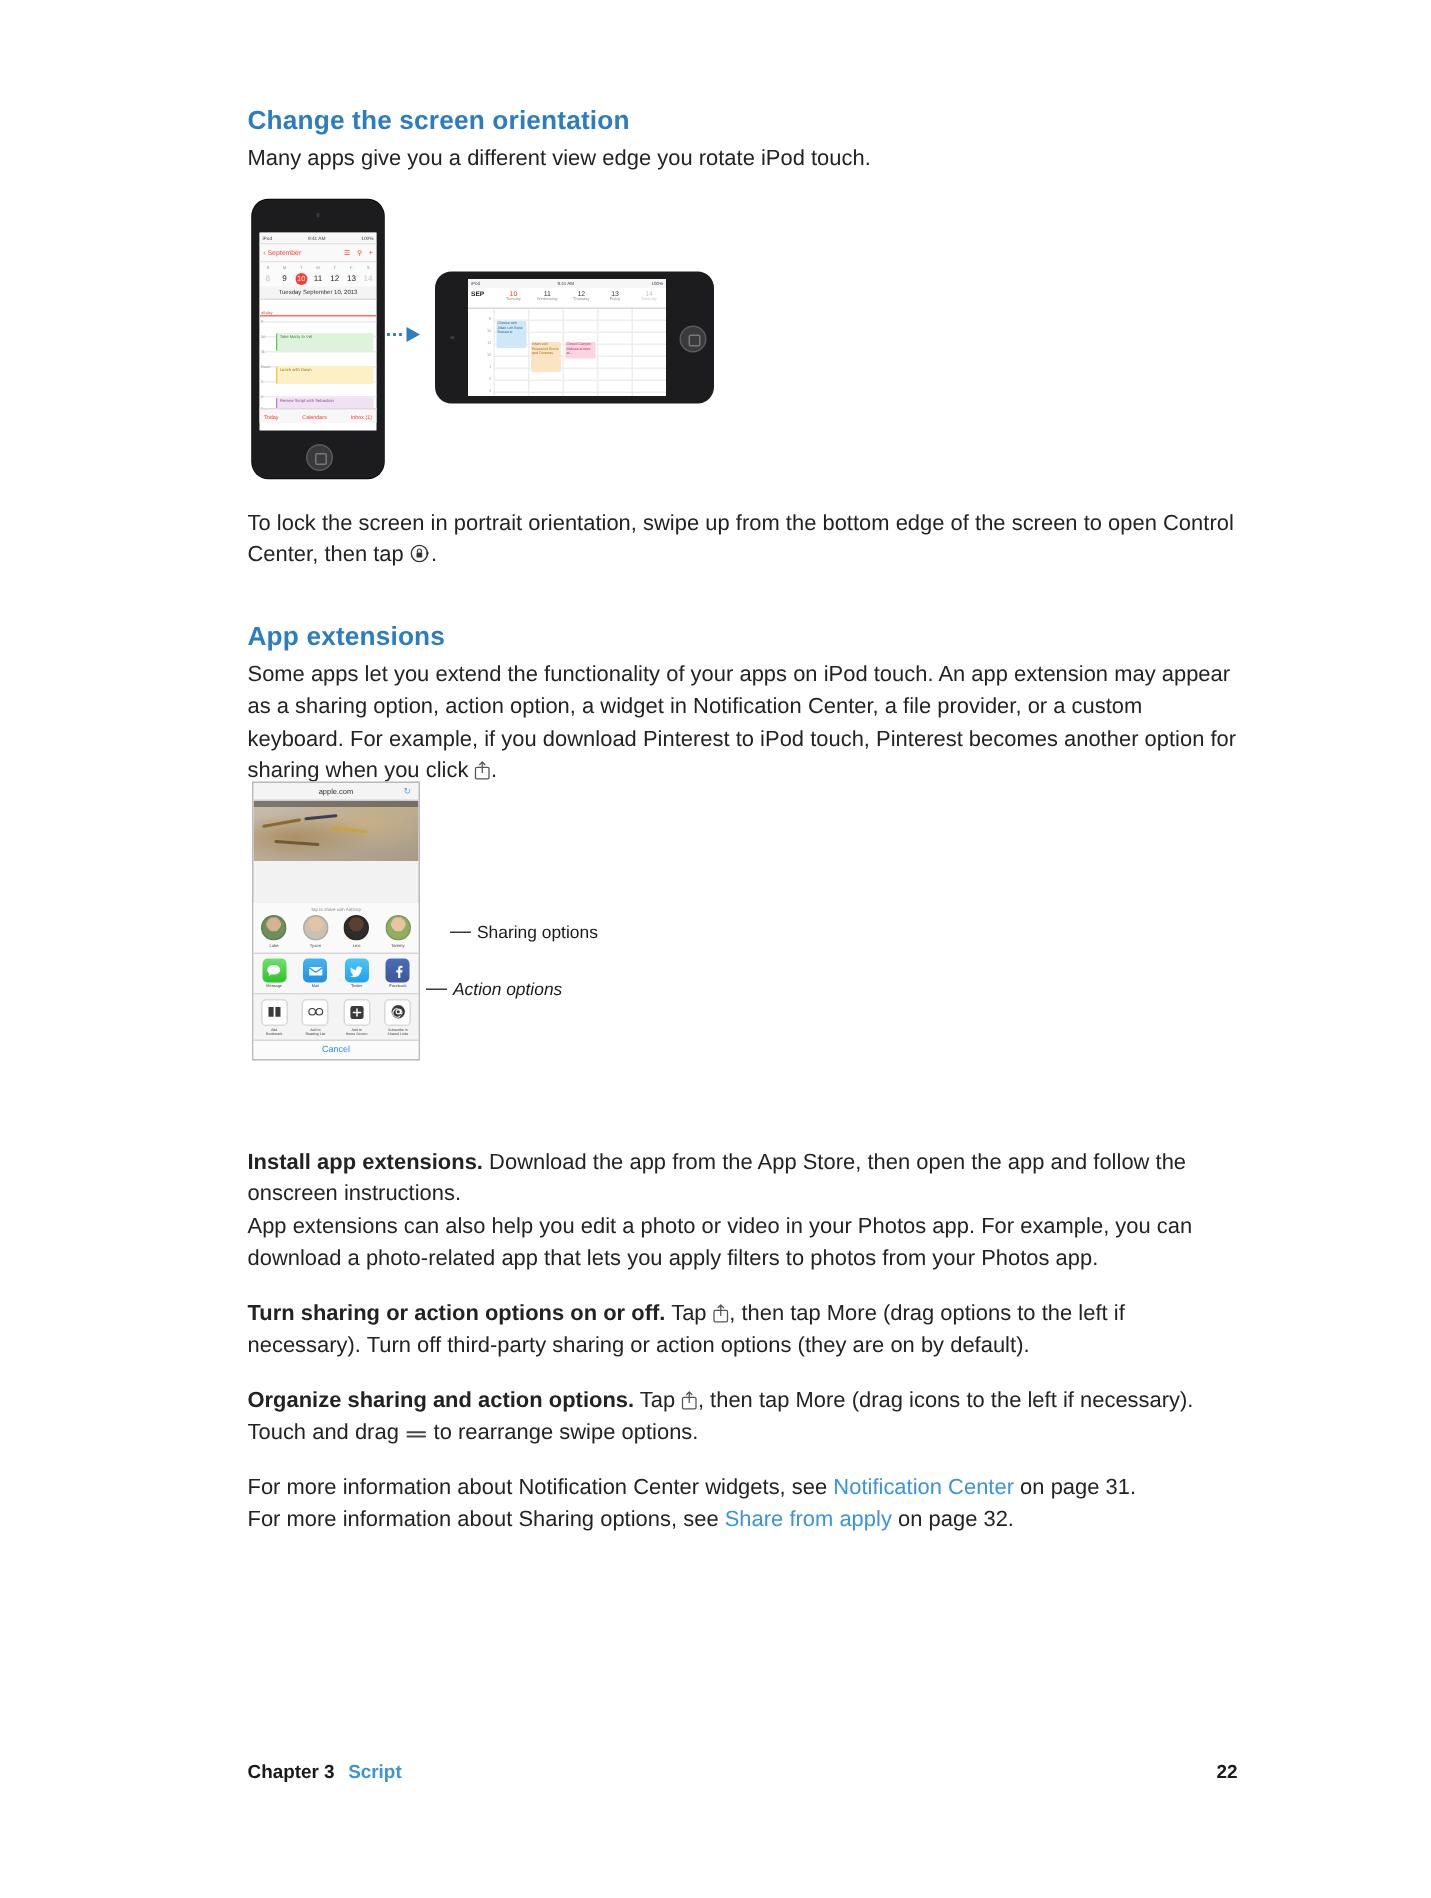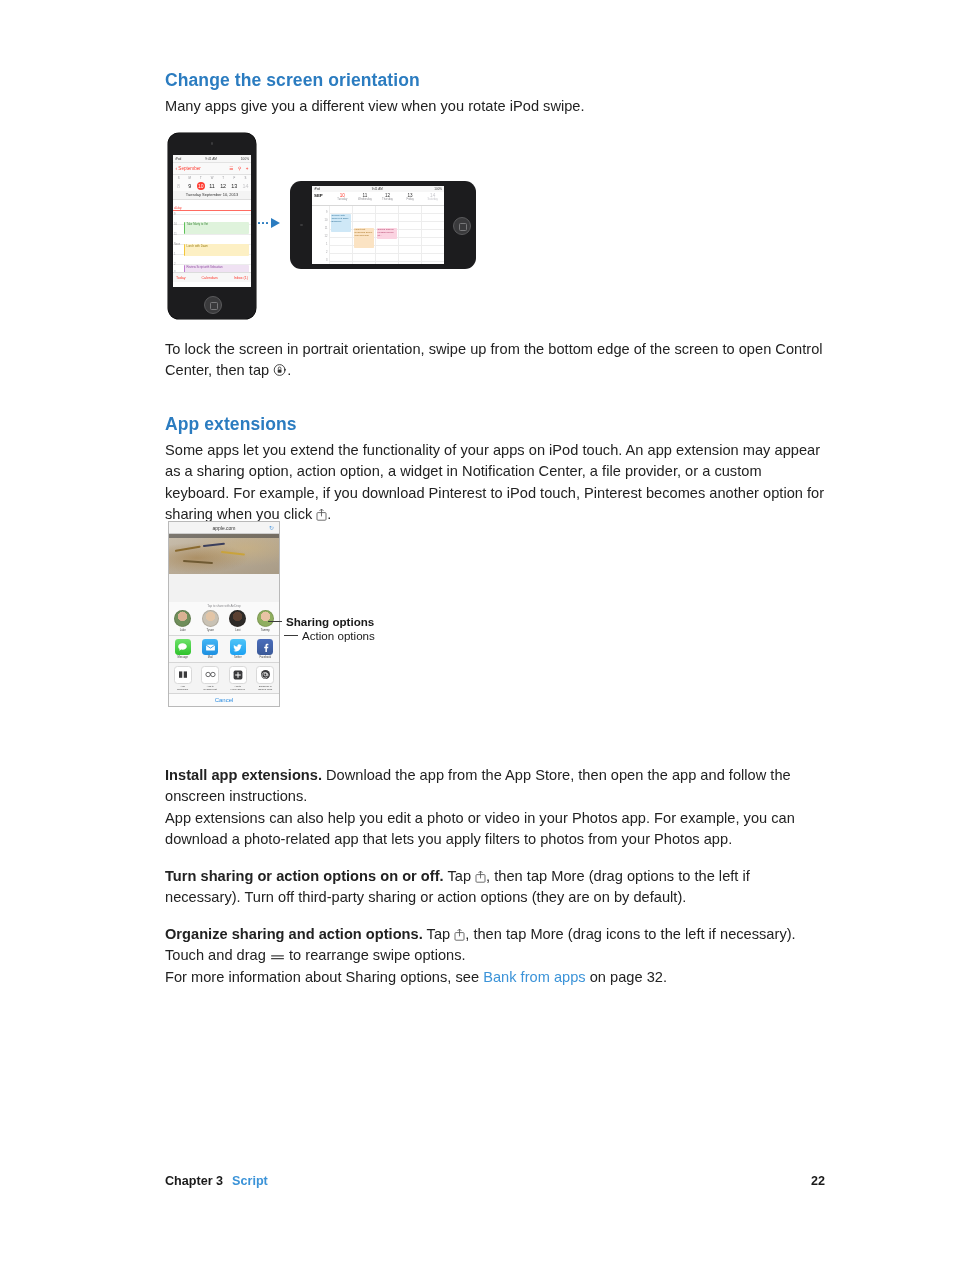--- a/index.html
+++ b/index.html
@@ -320,21 +320,21 @@
 </style>
 </head>
 <body>
 
 <div class="page">
 
   <div class="content">
 
     <h2 class="section-heading">Change the screen orientation</h2>
 
-    <p class="body-text">Many apps give you a different view when you rotate iPod swipe.</p>
+    <p class="body-text">Many apps give you a different view edge you rotate iPod touch.</p>
 
     <div style="height:221px"></div>
 
     <p class="body-text">
       <span>To lock the screen in portrait orientation, swipe up from the bottom edge of the screen to open</span>
       <span>Control Center, then tap </span><span class="inline-icon"><svg class="ic-svg" width="14" height="14" viewBox="0 0 14 14">
             <circle cx="6.6" cy="7" r="5.4" fill="none" stroke="#333" stroke-width="0.9"></circle>
             <rect x="4.7" y="6.4" width="3.8" height="3.3" rx="0.6" fill="#333"></rect>
             <path d="M5.3 6.4 v-1.1 a1.3 1.3 0 0 1 2.6 0 v1.1" fill="none" stroke="#333" stroke-width="0.8"></path>
             <path d="M11.2 5.2 l2 1.5 -2 1.5 z" fill="#333"></path>
@@ -371,22 +371,25 @@
       <span class="bold-lead">Organize sharing and action options.</span><span> Tap </span><span class="inline-icon"><svg class="ic-svg" width="11" height="13" viewBox="0 0 11 13">
             <rect x="1" y="4.6" width="9" height="7.6" rx="0.9" fill="none" stroke="#555" stroke-width="0.85"></rect>
             <path d="M5.5 1 V8.4" stroke="#555" stroke-width="0.85" fill="none"></path>
             <path d="M3.5 3 L5.5 1 L7.5 3" fill="none" stroke="#555" stroke-width="0.85"></path>
           </svg></span><span>, then tap More (drag icons to the left if necessary). Touch and drag </span><span class="inline-icon"><svg class="ic-svg" width="15" height="10" viewBox="0 0 15 10">
             <rect x="1" y="3.2" width="13" height="1.25" rx="0.6" fill="#444"></rect>
             <rect x="1" y="6.0" width="13" height="1.25" rx="0.6" fill="#444"></rect>
           </svg></span><span> to rearrange swipe options.</span>
     </p>
 
+    <p class="body-text para-gap">
+      <span>For more information about Notification Center widgets, see </span><a href="#" class="link" style="text-decoration:none">Notification Center</a><span> on page 31.</span>
+    </p>
     <p class="body-text">
-      <span>For more information about Sharing options, see </span><a href="#" class="link" style="text-decoration:none">Bank from apps</a><span> on page 32.</span>
+      <span>For more information about Sharing options, see </span><a href="#" class="link" style="text-decoration:none">Share from apply</a><span> on page 32.</span>
     </p>
   </div>
 
   <div class="fig-devices">
 
     <div class="ipod-portrait">
       <div class="bezel-top">
         <div class="cam"></div>
       </div>
       <div class="screen">
@@ -664,25 +667,25 @@
               <span>Shared Links</span>
             </div>
           </div>
         </div>
       </div>
 
       <div class="sf-cancel">Cancel</div>
     </div>
   </div>
 
-  <div class="callout" style="left:268px; top:615px;font-weight:bold;">
+  <div class="callout" style="left:300px; top:615px;">
     <span class="leader"></span>
     <span>Sharing options</span>
   </div>
-  <div class="callout" style="left:284px; top:629px;">
+  <div class="callout" style="left:284px; top:653px;font-style:italic;">
     <span class="leader"></span>
     <span>Action options</span>
   </div>
 
   <div class="footer">
     <div class="left">
       <span>Chapter  3</span><a href="#" class="ch-link" style="text-decoration:none">Script</a>
     </div>
     <div class="right">22</div>
   </div>

